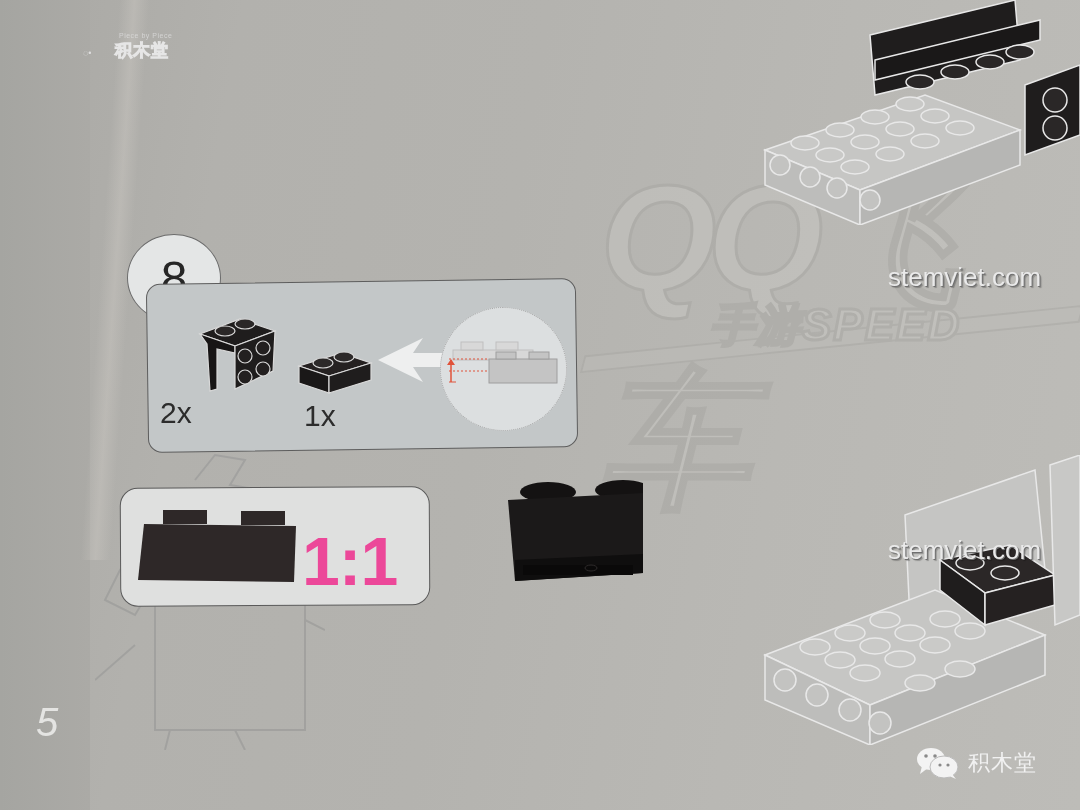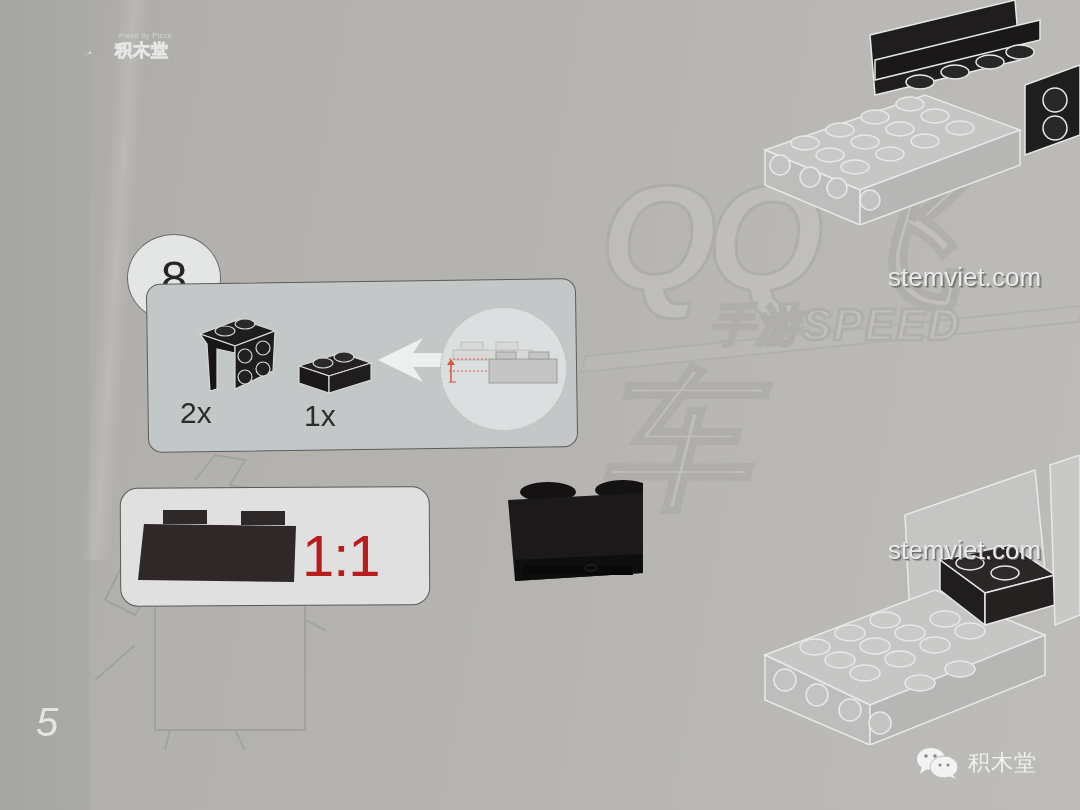--- a/index.html
+++ b/index.html
@@ -31,21 +31,21 @@
   .qty{position:absolute;font-size:30px;color:#2c2c2c;}
   .brick-svg{position:absolute;}
   .zoom-circle{position:absolute;left:440px;top:307px;width:125px;height:122px;border-radius:50%;
     background:#dcdfe0;border:1.5px dotted #aaa;overflow:hidden;}
   .arrow{position:absolute;left:378px;top:335px;}
 
   
   .scale-box{position:absolute;left:120px;top:487px;width:308px;height:117px;background:#dfe0df;
     border:1.5px solid #5a5a5a;border-radius:18px;transform:rotate(-0.3deg);}
   .scale-brick{position:absolute;}
-  .scale-text{position:absolute;left:302px;top:522px;font-size:58px;font-weight:normal;color:#b91c1c;letter-spacing:-1px;}
+  .scale-text{position:absolute;left:302px;top:522px;font-size:68px;font-weight:bold;color:#ec4899;letter-spacing:-1px;}
 
   .real-brick{position:absolute;left:503px;top:478px;}
   .mascot{position:absolute;left:95px;top:450px;}
 
   .page-number{position:absolute;left:36px;top:700px;font-size:40px;font-style:italic;color:#e4e4e2;}
   .watermark{position:absolute;font-size:26px;color:#eaeaea;
     text-shadow:1px 1px 0 #6f6f6f,2px 2px 1px rgba(0,0,0,.25);letter-spacing:0px;}
   .wechat{position:absolute;left:916px;top:746px;display:flex;align-items:center;gap:8px;}
   .wechat .label{font-size:22px;color:#f1f1f1;letter-spacing:1px;}
   .assembly{position:absolute;}
@@ -179,21 +179,21 @@
         <ellipse cx="50" cy="15" rx="10" ry="5"></ellipse>
       </g>
     <g fill="#232020">
         <circle cx="50" cy="47" r="7"></circle>
         <circle cx="68" cy="39" r="7"></circle>
         <circle cx="50" cy="68" r="7"></circle>
         <circle cx="68" cy="60" r="7"></circle>
       </g>
   </g>
 </svg>
-<div class="qty" style="left:180px;top:396px">2x</div>
+<div class="qty" style="left:160px;top:396px">2x</div>
 
 <svg class="brick-svg" style="left:296px;top:348px" width="80" height="50">
   <g stroke="#d9d9d9" stroke-width="1.2">
     <polygon points="3,18 45,5 75,15 33,28" fill="#252121"></polygon>
     <polygon points="3,18 33,28 33,45 3,35" fill="#1a1818"></polygon>
     <polygon points="33,28 75,15 75,32 33,45" fill="#1f1d1d"></polygon>
     <g fill="#2c2929">
         <ellipse cx="27" cy="15" rx="10" ry="5"></ellipse>
         <ellipse cx="48" cy="9" rx="10" ry="5"></ellipse>
       </g>

